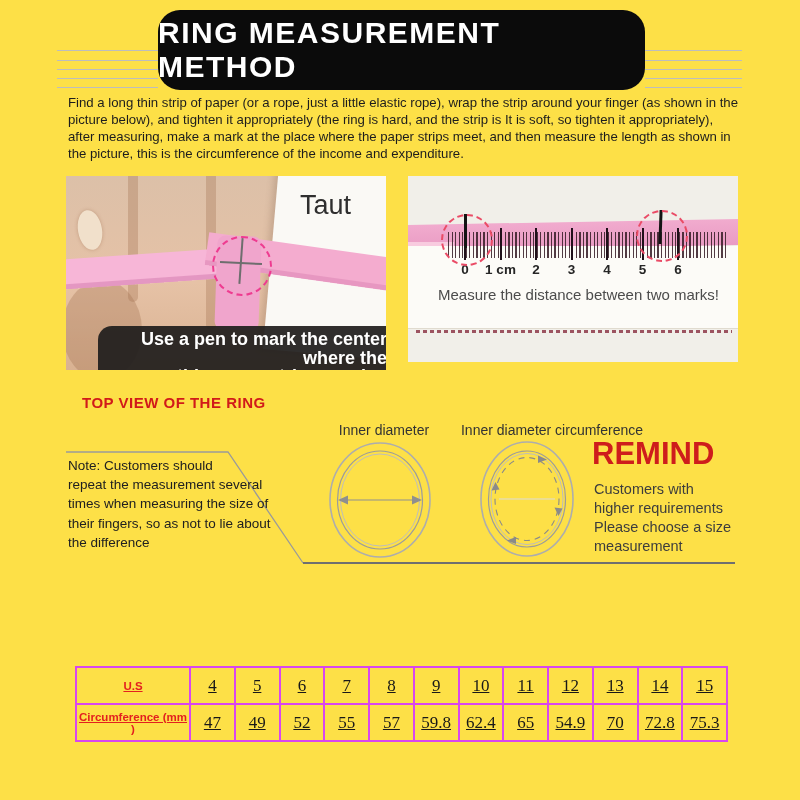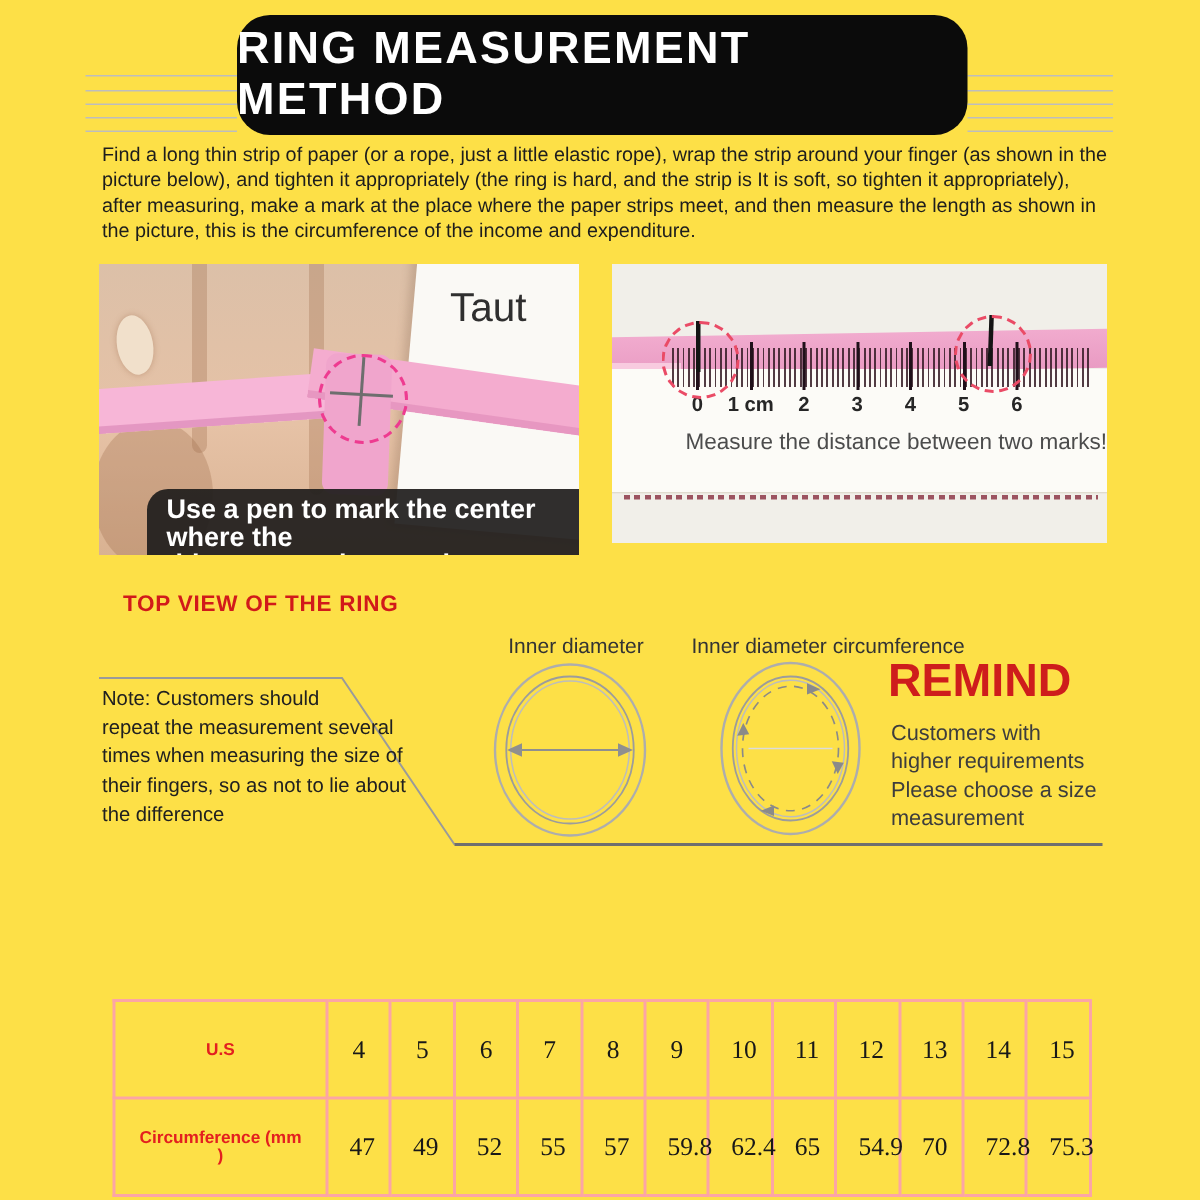--- a/index.html
+++ b/index.html
@@ -17,21 +17,21 @@
   .rulegroup i:nth-child(5){top:87px}
 
   
   .banner{left:158px;top:10px;width:487px;height:80px;background:#0b0b0b;border-radius:22px;
           display:flex;align-items:center;justify-content:center;}
   .banner span{color:#fff;font-weight:bold;font-size:30px;letter-spacing:1.5px;}
 
   .intro{left:68px;top:94px;width:674px;font-size:13.2px;line-height:17px;color:#1d1d1d;margin:0;}
 
   
-  .photo-l{left:66px;top:176px;width:320px;height:194px;overflow:hidden;background:#e2bda1;}
+  .photo-l{left:66px;top:176px;width:320px;height:194px;overflow:hidden;background:#e2bda1;text-align:right;}
   .pl-bg{position:absolute;inset:0;background:linear-gradient(180deg,#dcc0a8 0%,#e6c2a6 55%,#d9b292 100%);}
   .pl-gap{position:absolute;background:rgba(156,106,74,.30);border-radius:10px;}
   .pl-nail{position:absolute;left:12px;top:34px;width:24px;height:40px;background:#f1e0cb;
            border-radius:50%;transform:rotate(-10deg);box-shadow:0 0 4px rgba(150,100,70,.4);}
   .pl-paper{position:absolute;left:205px;top:-12px;width:152px;height:192px;background:#faf9f5;
             transform:rotate(5deg);box-shadow:-4px 0 6px rgba(120,90,70,.25);}
   .pl-strip1{position:absolute;left:-8px;top:78px;width:168px;height:30px;background:#f7b6d7;
              transform:rotate(-4deg);box-shadow:inset 0 -5px 0 rgba(214,126,176,.55);}
   .pl-wrap{position:absolute;left:150px;top:60px;width:44px;height:94px;background:#f0a5cc;
            border-radius:8px;transform:rotate(2deg);}
@@ -50,41 +50,41 @@
   .photo-r{left:408px;top:176px;width:330px;height:186px;overflow:hidden;background:#f1efe9;}
   .pr-strip{position:absolute;left:-5px;top:46px;width:340px;height:26px;
             background:linear-gradient(180deg,#f1abce,#e99bc3);transform:rotate(-1deg);}
   .pr-strip-end{position:absolute;left:0;top:66px;width:46px;height:24px;background:#f8cbdf;}
   .pr-ruler{position:absolute;left:0;top:70px;width:330px;height:82px;background:#fcfbf7;
             border-bottom:1px solid #e0dbcf;}
   .pr-minor{position:absolute;left:40px;top:56px;width:278px;height:26px;
             background:repeating-linear-gradient(90deg,rgba(52,26,36,.85) 0 1.2px,transparent 1.2px 3.55px);}
   .majortick{position:absolute;top:52px;width:2px;height:32px;background:#20101a;}
   .rulernum{position:absolute;top:86px;transform:translateX(-50%);font-size:13.5px;font-weight:bold;color:#262626;}
-  .pr-caption{position:absolute;left:30px;top:110px;width:300px;text-align:right;
+  .pr-caption{position:absolute;left:30px;top:110px;width:300px;text-align:left;
               font-size:15px;color:#4c4c4c;}
   .pr-dots{position:absolute;left:8px;top:154px;width:316px;height:3px;
            background:repeating-linear-gradient(90deg,#9c5360 0 4px,transparent 4px 7px);}
   .pr-circle{position:absolute;width:48px;height:48px;border:2px dashed #ea4b66;border-radius:50%;}
   .pr-mark{position:absolute;width:2.5px;background:#141414;}
 
   .topview{left:82px;top:394px;margin:0;font-size:15px;font-weight:bold;color:#d11a1a;letter-spacing:.5px;}
 
   .midsvg{left:0;top:420px;}
   .note{left:68px;top:456px;width:270px;font-size:13.5px;line-height:19.2px;color:#202020;white-space:pre-line;}
   .ringlab{top:422px;transform:translateX(-50%);font-size:14px;color:#333;white-space:nowrap;}
   .remind-t{left:592px;top:436px;font-size:31px;font-weight:bold;color:#ce1d1c;}
   .remind-b{left:594px;top:480px;width:160px;font-size:14.5px;line-height:19px;color:#3d3d3d;white-space:pre-line;}
 
   .ringsize{left:0;top:594px;width:800px;text-align:center;margin:0;font-size:47px;
             font-weight:400;letter-spacing:2px;color:#141414;}
 
   
   .size-table{position:absolute;left:75px;top:666px;width:653px;border-collapse:collapse;table-layout:fixed;}
-  .size-table th,.size-table td{border:2px solid #fca5a5;text-align:center;height:35px;padding:14px;}
+  .size-table th,.size-table td{border:2px solid #d946ef;text-align:center;height:35px;padding:0;text-decoration:underline;}
   .size-table th{width:112px;font-size:11.5px;font-weight:bold;color:#e3201f;font-family:"Liberation Sans",sans-serif;}
   .size-table td{font-family:"Liberation Serif",serif;font-size:17px;color:#181818;}
 </style>
 </head>
 <body>
 
 <div class="canvas">
 
   <div class="rulegroup rg-left">
       <i></i>

